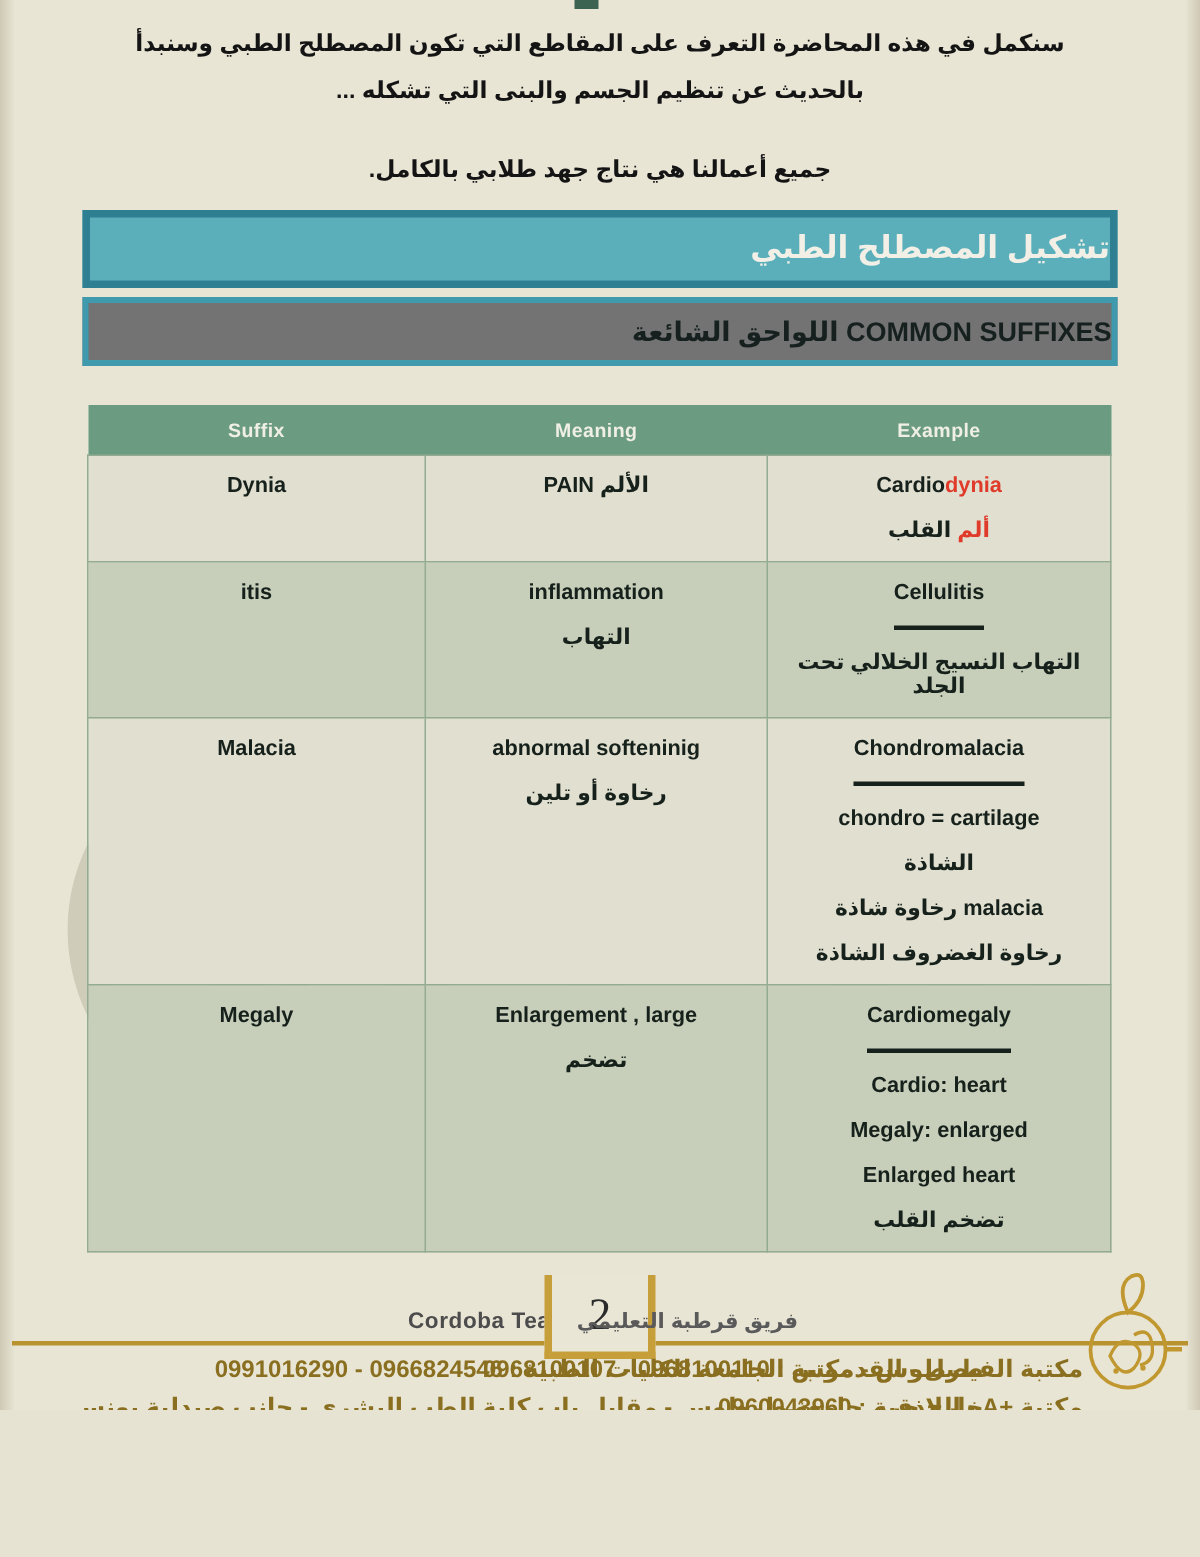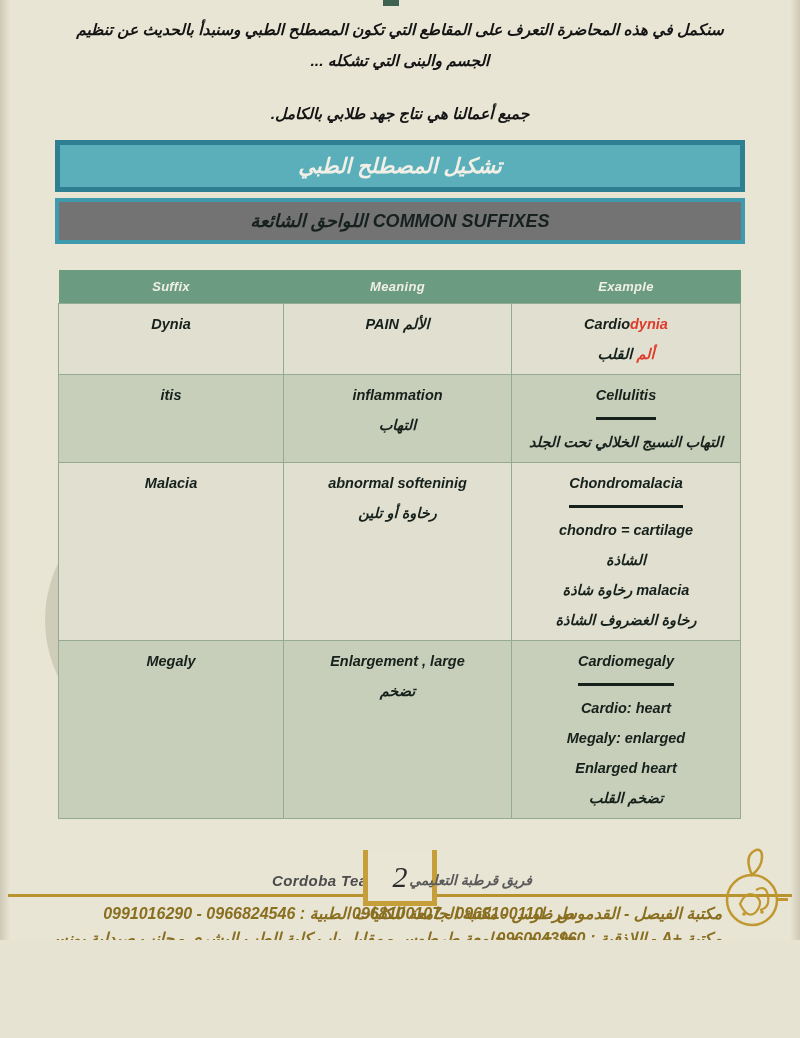--- a/index.html
+++ b/index.html
@@ -16,21 +16,20 @@
   }
 
   
   #page {
     position: absolute;
     inset: 0;
     width: 800px;
     height: 940px;
     background: #e8e5d5;
     overflow: hidden;
-    font-style: italic;
   }
   .edge-strip {
     position: absolute;
     top: 0;
     bottom: 0;
     width: 10px;
     background: linear-gradient(to right, #cfc9b4, #e8e5d5);
   }
   .edge-strip.left  { left: 0; }
   .edge-strip.right { right: 0; background: linear-gradient(to left, #cfc9b4, #e8e5d5); }
@@ -73,21 +72,21 @@
   .intro .p2 {
     margin-top: 22px;
   }
 
   
   .banner {
     position: absolute;
     left: 55px;
     width: 690px;
     box-sizing: border-box;
-    text-align: center;
+    text-align: right;
     direction: rtl;
   }
   .banner-1 {
     top: 140px;
     height: 52px;
     background: #5aafbb;
     border: 5px solid #2f7f92;
     line-height: 42px;
     color: #f2f0e6;
     font-size: 21px;

